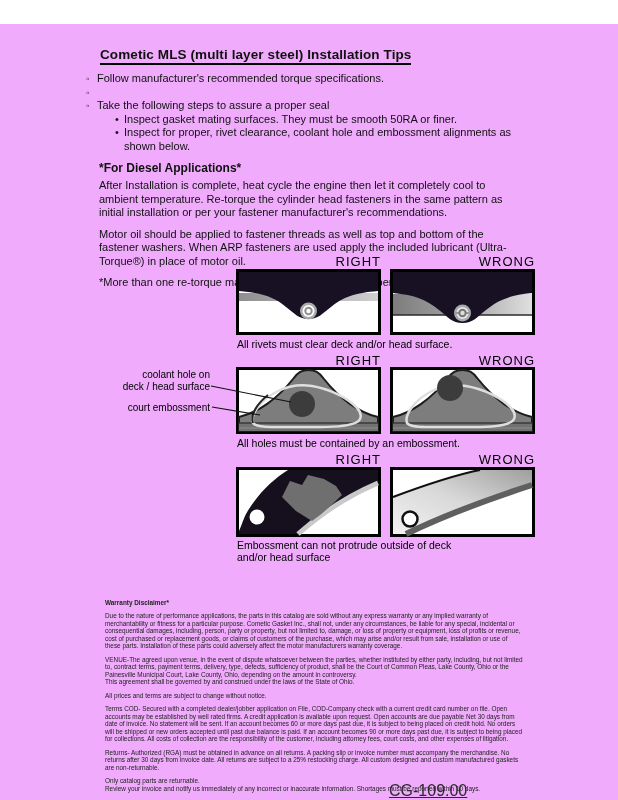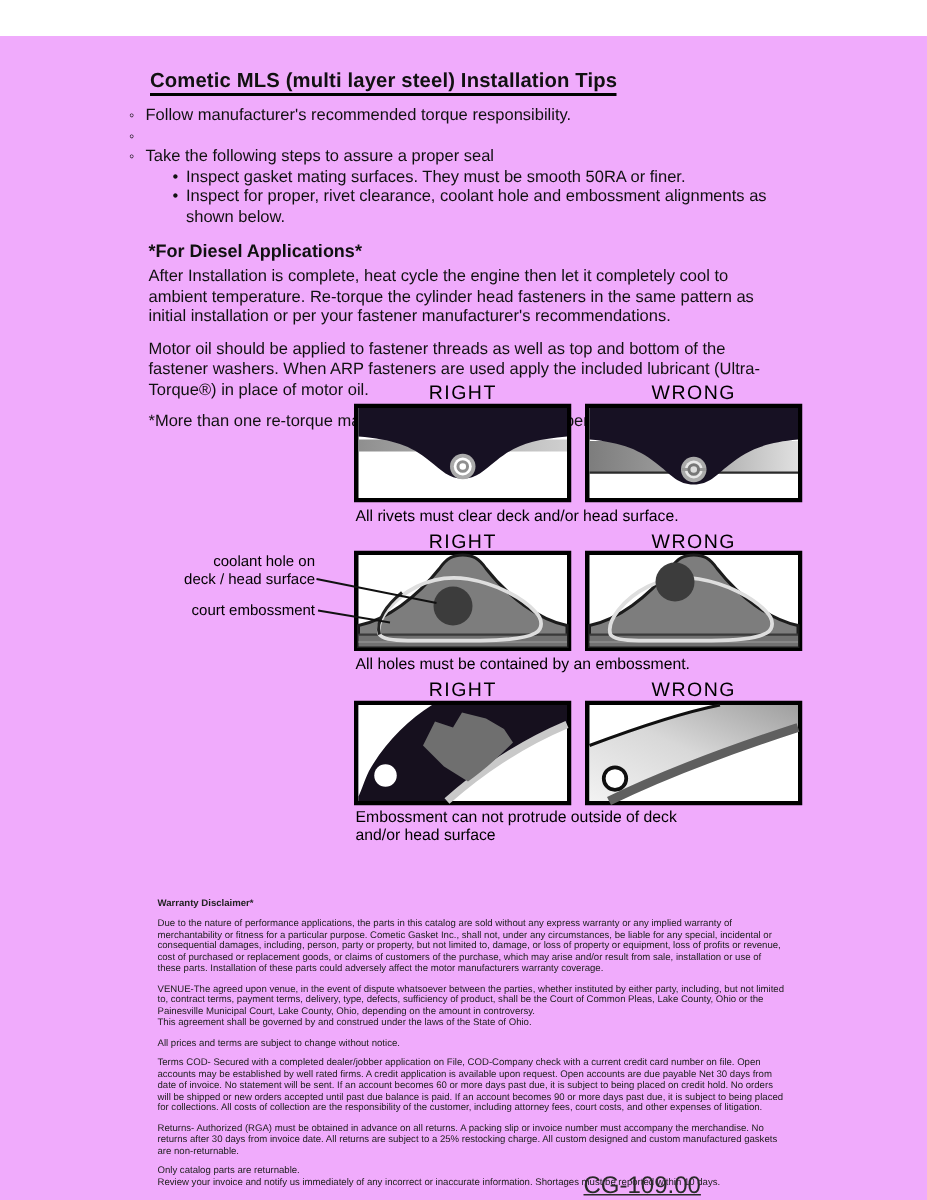--- a/index.html
+++ b/index.html
@@ -10,42 +10,42 @@
   .title{display:inline-block;margin-left:14px;margin-bottom:7px;font-size:13.5px;font-weight:bold;
          border-bottom:2px solid #000;padding-bottom:1px;letter-spacing:.1px;}
   .bullet{font-size:11px;line-height:13.5px;display:flex;}
   .bullet .mk{width:11px;flex:0 0 11px;font-size:10px;}
   .subbullet{font-size:11px;line-height:13.5px;display:flex;margin-left:29px;}
   .subbullet .mk{width:9px;flex:0 0 9px;}
   .diesel-h{margin:8px 0 4px 13px;font-size:12px;font-weight:bold;}
   .para{margin:0 0 8px 13px;width:419px;font-size:11px;line-height:13.5px;}
   .note{margin:1px 0 0 13px;font-size:11px;line-height:13.5px;}
   
-  .dg-label{position:absolute;width:145px;text-align:center;font-size:13px;letter-spacing:1px;color:#000;}
+  .dg-label{position:absolute;width:145px;text-align:right;font-size:13px;letter-spacing:1px;color:#000;}
   .dg-box{position:absolute;width:145px;}
   .dg-caption{position:absolute;left:237px;font-size:10.5px;font-weight:normal;line-height:12px;color:#000;}
   .pre{white-space:pre-line;}
   .ann{position:absolute;font-size:10px;line-height:11.5px;text-align:right;color:#000;}
   .leader{position:absolute;left:0;top:0;pointer-events:none;}
   
   .legal{position:absolute;left:105px;top:575px;width:418px;color:#222;}
   .legal h4{margin:0 0 6px 0;font-size:6.4px;font-weight:bold;}
   .legal p{margin:0 0 6px 0;font-size:6.4px;line-height:7.5px;}
   .pagenum{position:absolute;left:389px;top:758px;font-size:16px;color:#2a2a2a;text-decoration:underline;}
 </style>
 </head>
 <body>
 
 <div class="doc">
 
   <div class="textblock">
     <div class="title">Cometic MLS (multi layer steel) Installation Tips</div>
     <div class="bullet">
         <span class="mk">◦</span>
-        <span>Follow manufacturer's recommended torque responsibility.</span>
+        <span>Follow manufacturer's recommended torque specifications.</span>
       </div>
     <div class="bullet">
         <span class="mk">◦</span>
       </div>
     <div class="bullet">
         <span class="mk">◦</span>
         <span>Take the following steps to assure a proper seal</span>
       </div>
     <div class="subbullet">
         <span class="mk">•</span>

